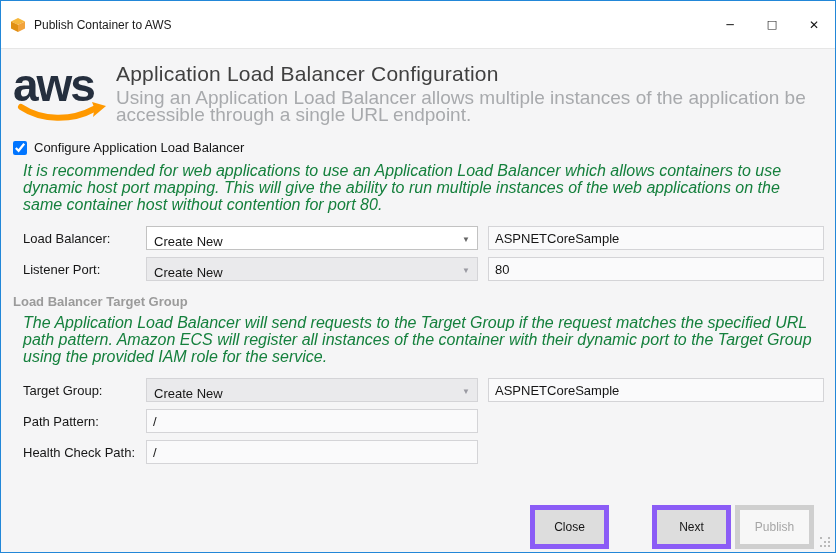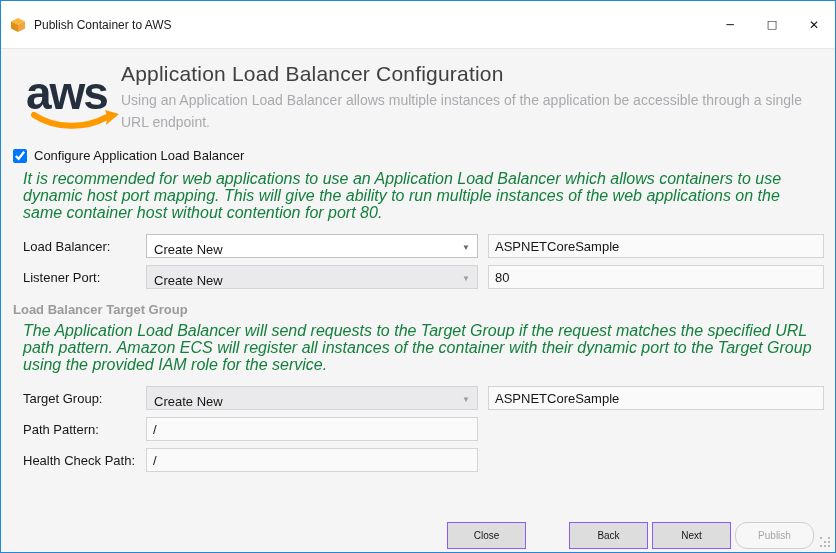--- a/index.html
+++ b/index.html
@@ -24,26 +24,26 @@
   .titlebar .title { margin-left:8px; font-size:12px; color:#1a1a1a; }
   .titlebar .spacer { flex:1; }
   .win-btn {
     width:42px; height:31px; display:flex; align-items:center; justify-content:center;
     font-size:12px; color:#111; cursor:default; background:transparent; border:0;
     font-family:"DejaVu Sans", sans-serif;
   }
   .win-btn.max { font-size:11px; }
 
   
-  .header { display:flex; padding:12px 12px 0 24px;align-items:flex-end; }
+  .header { display:flex; padding:12px 12px 0 11px; }
   .logo { width:96px; height:64px; flex:0 0 auto; }
-  .header-text { margin-left:0; padding-top:1px; }
+  .header-text { margin-left:8px; padding-top:1px; }
   .header-text h1 { font-size:21px; font-weight:400; color:#404040; letter-spacing:0.2px; }
   .header-text .subtitle {
-    margin-top:3px; font-size:14px; line-height:22px; color:#a8aaad; max-width:700px;
+    margin-top:3px; font-size:19px; line-height:17px; color:#a8aaad; max-width:700px;
   }
 
   
   .checkbox-row { margin:15px 16px 7px 12px; display:flex; align-items:center; font-size:13px; color:#161616; }
   .checkbox-row input { width:14px; height:14px; margin-right:7px; }
 
   .note {
     margin:0 14px 13px 22px; font-size:16px; font-style:italic;
     color:#15803d; line-height:17px;
   }
@@ -67,25 +67,25 @@
     height:24px; width:100%; background:#fafafb; border:1px solid #d4d4d7;
     font-size:13px; color:#161616; padding:11px 6px;
     font-family:"Liberation Sans", sans-serif;
   }
 
   .section-title { margin:13px 0 5px 12px; font-size:13px; font-weight:bold; color:#9b9b9b; }
 
   
   .footer { position:absolute; bottom:3px; right:21px; display:flex; gap:4px; align-items:center; }
   .btn {
-    width:79px; height:27px; background:#dddddd; border:1px solid #8b5cf6;
-    font-size:10px; color:#161616; font-family:"Liberation Sans", sans-serif;
+    width:79px; height:44px; background:#dddddd; border:5px solid #8b5cf6;
+    font-size:12px; color:#161616; font-family:"Liberation Sans", sans-serif;
   }
   .btn.close { margin-right:39px; }
-  .btn:disabled { background:#f7f7f7; border-color:#cfcfcf; color:#a6a6a6;border-radius:12px; }
+  .btn:disabled { background:#f7f7f7; border-color:#cfcfcf; color:#a6a6a6; }
 
   .resize-grip {
     position:absolute; right:4px; bottom:4px; width:12px; height:12px;
   }
   .resize-grip i {
     position:absolute; left:0; top:0; width:2px; height:2px; background:#b9b9b9;
     box-shadow: 8px 0 0 #b9b9b9, 4px 4px 0 #b9b9b9, 8px 4px 0 #b9b9b9,
                 0 8px 0 #b9b9b9, 4px 8px 0 #b9b9b9, 8px 8px 0 #b9b9b9;
     transform:translate(1px,1px);
   }
@@ -165,21 +165,20 @@
     <input class="txt" value="/" style="">
   </div>
 
   <div class="form-row">
     <span class="lbl">Health Check Path:</span>
     <input class="txt" value="/" style="">
   </div>
 
   <div class="footer">
     <button class="btn close">Close</button>
-    <button class="btn">Back</button>
     <button class="btn">Next</button>
     <button class="btn" disabled="">Publish</button>
   </div>
 
   <div class="resize-grip">
       <i></i>
     </div>
 
 </div>
 

